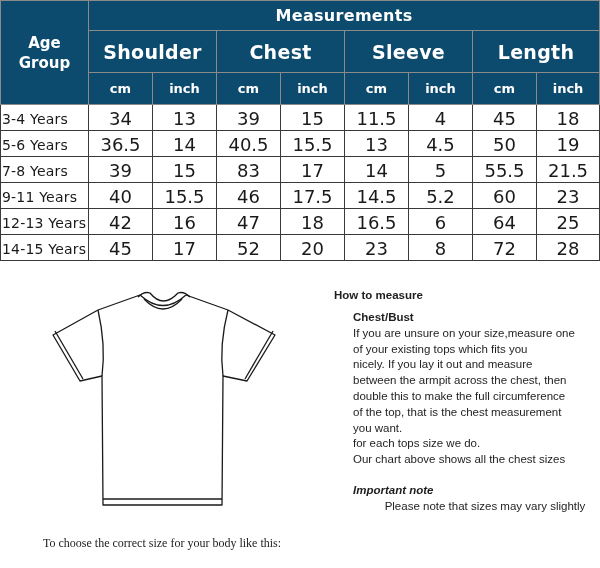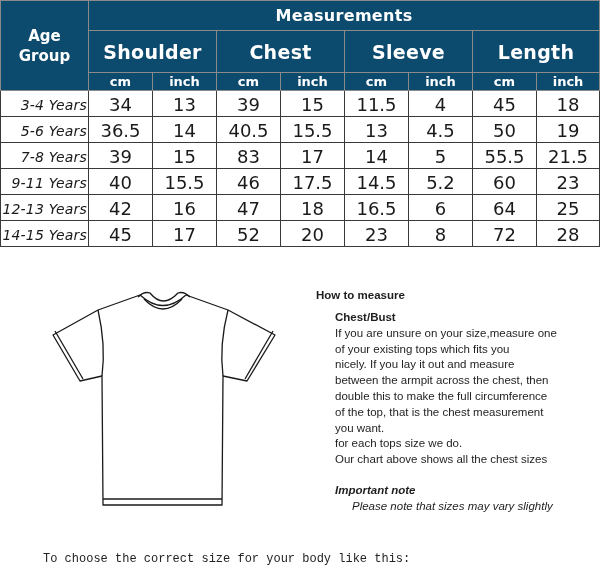--- a/index.html
+++ b/index.html
@@ -23,51 +23,51 @@
     }
     .size-table th {
       background: #0c4a6e;
       color: #ffffff;
       font-weight: bold;
       border-color: #8a8a8a;
     }
     .hdr-measure { height: 30px; font-size: 16px; letter-spacing: 0.3px; }
     .hdr-group { height: 42px; font-size: 19px; letter-spacing: 0.3px; }
     .hdr-age { font-size: 15px; line-height: 20px; }
-    .hdr-unit { height: 18px; font-size: 13px; }
+    .hdr-unit { height: 32px; font-size: 13px; }
     .size-table td {
       height: 26px;
       font-size: 18px;
       color: #1a1a1a;
       background: #fff;
       border-color: #3a3a3a;
     }
-    .size-table td.age-cell { text-align: right; font-size: 14px; letter-spacing: 0.2px; padding: 0 1px; font-style: italic; }
+    .size-table td.age-cell { text-align: left; font-size: 14px; letter-spacing: 0.2px; padding: 0 1px; }
     .size-table tr.data-row td { padding-top: 2px; }
 
     .tshirt {
       position: absolute; left: 40px; top: 285px;
       width: 245px; height: 225px;
     }
     .caption {
-      position: absolute; left: 43px; top: 552px;
-      font-family: Liberation Mono, monospace;
+      position: absolute; left: 43px; top: 536px;
+      font-family: Liberation Serif, serif;
       font-size: 12px; color: #222;
     }
     .measure-guide {
-      position: absolute; left: 316px; top: 289px; width: 266px;
+      position: absolute; left: 334px; top: 289px; width: 266px;
       font-family: "Liberation Sans", sans-serif;
       color: #1e1e1e;
     }
     .guide-title { font-size: 11.5px; font-weight: bold; margin-bottom: 9px; }
     .guide-body { padding-left: 19px; font-size: 11.5px; line-height: 15.8px; }
     .guide-sub { font-weight: bold; }
     .guide-gap { height: 15px; }
     .note-title { font-weight: bold; font-style: italic; }
-    .note-text { font-style: italic; padding-left: 17px; }
+    .note-text { padding-left: 17px; text-align: center; }
   </style>
 </head>
 <body>
 
 <table class="size-table">
   <colgroup>
     <col style="width:88px">
     <col style="width:64px">
       <col style="width:64px">
     <col style="width:64px">

